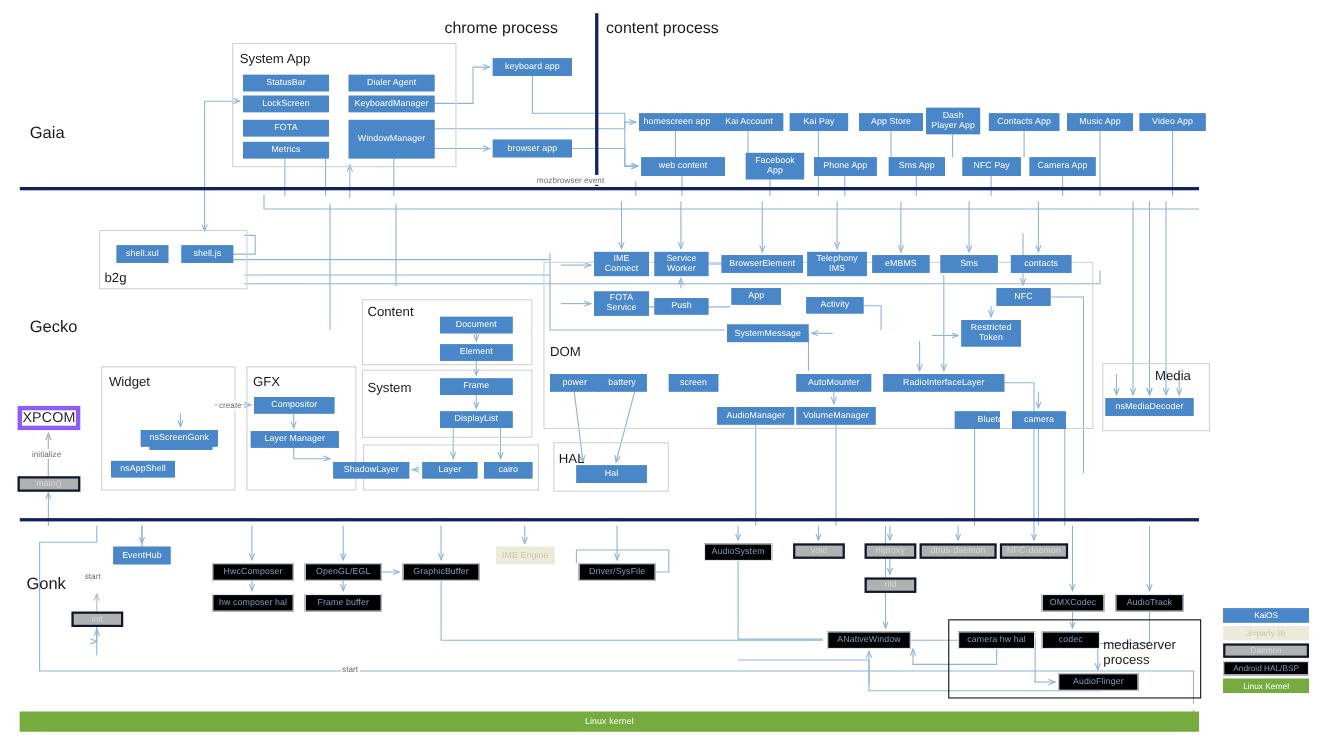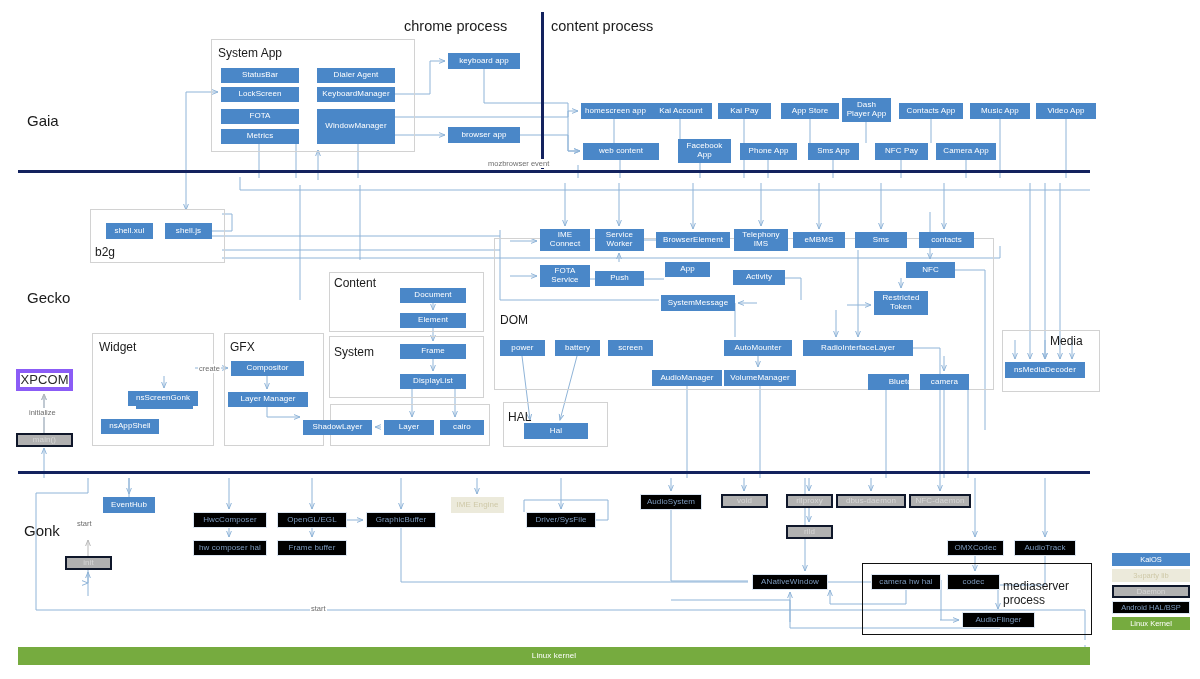--- a/index.html
+++ b/index.html
@@ -283,21 +283,21 @@
       <div class="node kaios" style="left: 101px; top: 419px; width: 58px; height: 15px;">nsAppShell</div>
       <div class="node kaios" style="left: 231px; top: 361px; width: 73px; height: 15px;">Compositor</div>
       <div class="node kaios" style="left: 228px; top: 392px; width: 80px; height: 15px;">Layer Manager</div>
       <div class="node kaios" style="left: 303px; top: 420px; width: 69px; height: 15px;">ShadowLayer</div>
       <div class="node kaios" style="left: 384px; top: 420px; width: 50px; height: 15px;">Layer</div>
       <div class="node kaios" style="left: 440px; top: 420px; width: 44px; height: 15px;">cairo</div>
       <div class="node kaios" style="left: 524px; top: 423px; width: 64px; height: 16px;">Hal</div>
       <div class="node plain" style="left: 16px; top: 369px; width: 57px; height: 22px; font-size: 13px;">XPCOM</div>
       <div class="node daemon" style="left: 16px; top: 433px; width: 57px; height: 14px;">main()</div>
       <div class="node kaios" style="left: 500px; top: 340px; width: 45px; height: 16px;">power</div>
-      <div class="node kaios" style="left: 555px; top: 340px; width: 45px; height: 16px;">battery</div>
+      <div class="node kaios" style="left: 543px; top: 340px; width: 45px; height: 16px;">battery</div>
       <div class="node kaios" style="left: 608px; top: 340px; width: 45px; height: 16px;">screen</div>
       <div class="node kaios" style="left: 724px; top: 340px; width: 68px; height: 16px;">AutoMounter</div>
       <div class="node kaios" style="left: 803px; top: 340px; width: 110px; height: 16px;">RadioInterfaceLayer</div>
       <div class="node kaios" style="left: 652px; top: 370px; width: 70px; height: 16px;">AudioManager</div>
       <div class="node kaios" style="left: 724px; top: 370px; width: 72px; height: 16px;">VolumeManager</div>
       <div class="node kaios" style="left: 868px; top: 374px; width: 32px; height: 16px; padding-left: 37px;">Bluetooth</div>
       <div class="node kaios" style="left: 920px; top: 374px; width: 49px; height: 16px;">camera</div>
       <div class="node kaios" style="left: 1005px; top: 362px; width: 80px; height: 16px;">nsMediaDecoder</div>
       <div class="node kaios" style="left: 103px; top: 497px; width: 52px; height: 16px;">EventHub</div>
       <div class="node daemon" style="left: 65px; top: 556px; width: 47px; height: 14px;">init</div>

